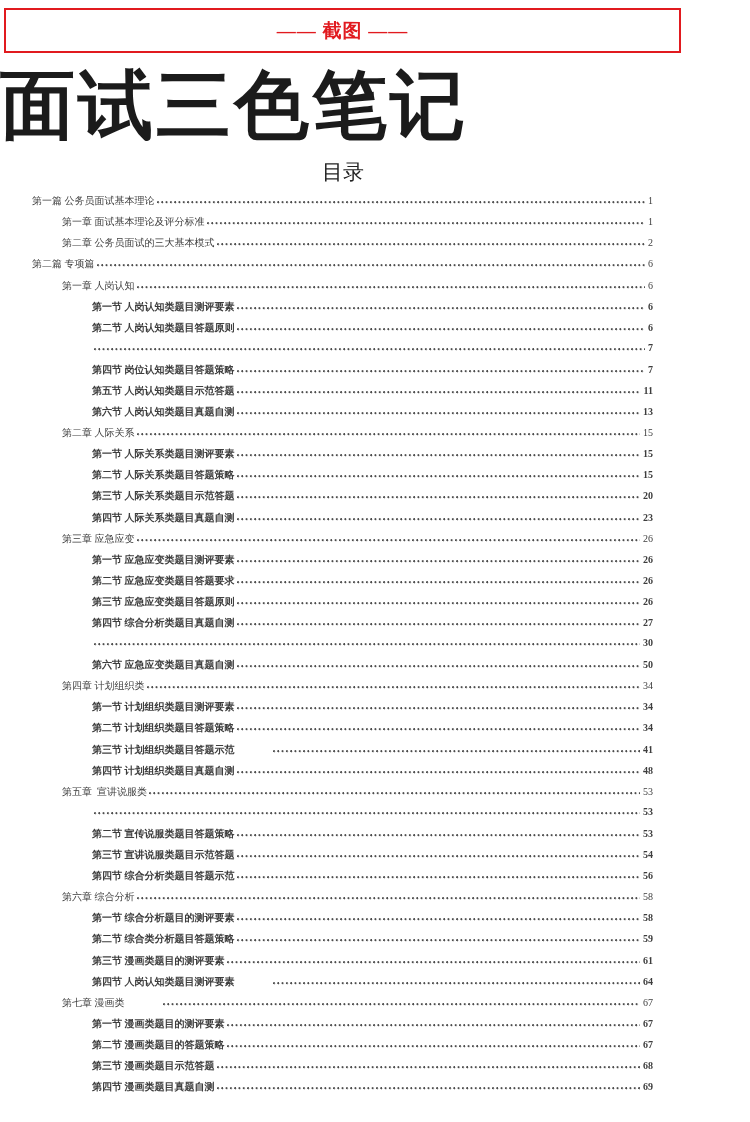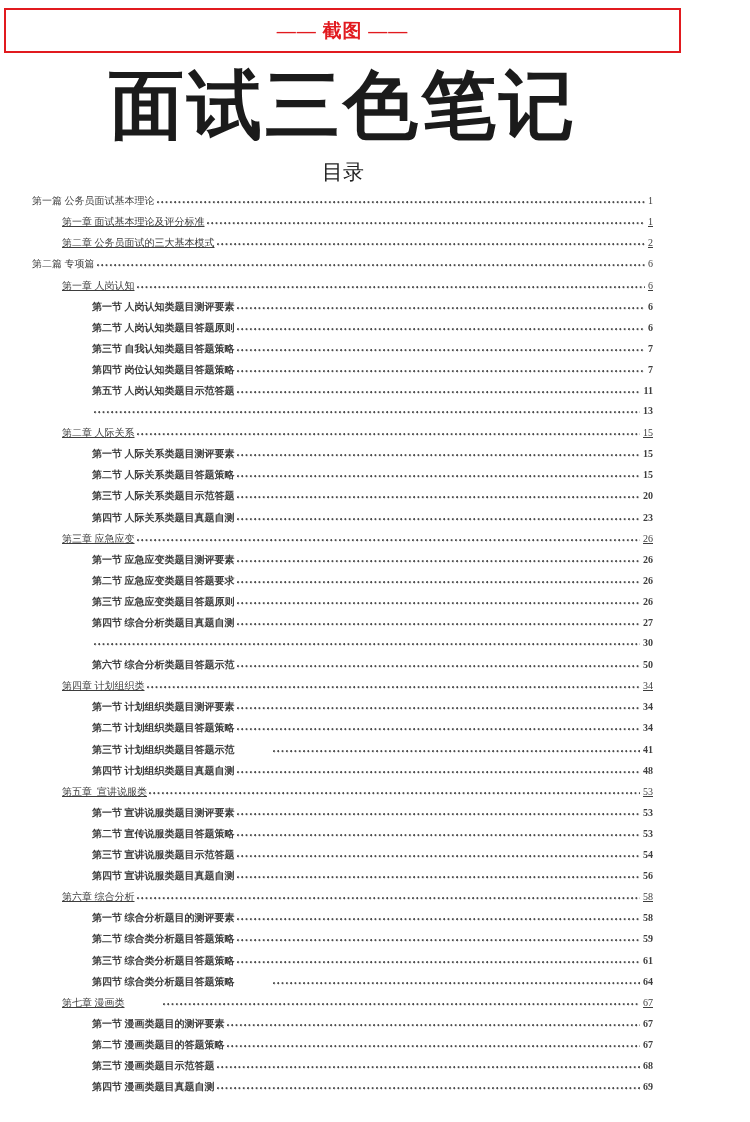--- a/index.html
+++ b/index.html
@@ -21,21 +21,21 @@
   }
   .banner-text {
     color: #e11a1f;
     font-weight: bold;
     font-size: 19px;
     letter-spacing: 1px;
     white-space: pre;
   }
   .title {
     margin: 8px 0 0 0;
-    text-align: center;
+    text-align: left;
     font-size: 75px;
     font-weight: bold;
     letter-spacing: 3px;
     color: #1b1b1b;
     line-height: 1.2;
   }
   .toc-heading {
     margin: 9px 0 0 0;
     text-align: center;
     font-size: 21px;
@@ -47,21 +47,21 @@
     margin: 10px 33px 0 32px;
     font-size: 10px;
     color: #3d3d3d;
   }
   .toc-row {
     display: flex;
     align-items: baseline;
     height: 21.1px;
   }
   .toc-label { white-space: pre; }
-  .level-2 { padding-left: 30px; text-decoration: underline; }
+  .level-2 { padding-left: 30px; }
   .level-3 { padding-left: 60px; font-weight: bold; }
   .leader {
     flex: 1 1 auto;
     height: 4px;
     margin-left: 2px;
     background-image: radial-gradient(circle at 1px 2.4px, #4c4c4c 1px, rgba(0,0,0,0) 1.2px);
     background-size: 4.3px 4px;
     background-repeat: repeat-x;
     background-position: 0 0;
   }
@@ -114,35 +114,35 @@
         <span class="toc-label">第一节 人岗认知类题目测评要素</span>
         <span class="leader"></span>
         <span class="toc-page">6</span>
       </div>
       <div class="toc-row level-3">
         <span class="toc-label">第二节 人岗认知类题目答题原则</span>
         <span class="leader"></span>
         <span class="toc-page">6</span>
       </div>
       <div class="toc-row level-3">
-        <span class="toc-label">第三节 自我认知类题目答题策略</span>
         <span class="leader"></span>
         <span class="toc-page">7</span>
       </div>
       <div class="toc-row level-3">
         <span class="toc-label">第四节 岗位认知类题目答题策略</span>
         <span class="leader"></span>
         <span class="toc-page">7</span>
       </div>
       <div class="toc-row level-3">
         <span class="toc-label">第五节 人岗认知类题目示范答题</span>
         <span class="leader"></span>
         <span class="toc-page">11</span>
       </div>
       <div class="toc-row level-3">
+        <span class="toc-label">第六节 人岗认知类题目真题自测</span>
         <span class="leader"></span>
         <span class="toc-page">13</span>
       </div>
       <div class="toc-row level-2">
         <span class="toc-label">第二章 人际关系</span>
         <span class="leader"></span>
         <span class="toc-page">15</span>
       </div>
       <div class="toc-row level-3">
         <span class="toc-label">第一节 人际关系类题目测评要素</span>
@@ -187,21 +187,21 @@
       <div class="toc-row level-3">
         <span class="toc-label">第四节 综合分析类题目真题自测</span>
         <span class="leader"></span>
         <span class="toc-page">27</span>
       </div>
       <div class="toc-row level-3">
         <span class="leader"></span>
         <span class="toc-page">30</span>
       </div>
       <div class="toc-row level-3">
-        <span class="toc-label">第六节 综合分析类题目答题示范</span>
+        <span class="toc-label">第六节 应急应变类题目真题自测</span>
         <span class="leader"></span>
         <span class="toc-page">50</span>
       </div>
       <div class="toc-row level-2">
         <span class="toc-label">第四章 计划组织类</span>
         <span class="leader"></span>
         <span class="toc-page">34</span>
       </div>
       <div class="toc-row level-3">
         <span class="toc-label">第一节 计划组织类题目测评要素</span>
@@ -222,61 +222,60 @@
         <span class="toc-label">第四节 计划组织类题目真题自测</span>
         <span class="leader"></span>
         <span class="toc-page">48</span>
       </div>
       <div class="toc-row level-2">
         <span class="toc-label">第五章  宣讲说服类</span>
         <span class="leader"></span>
         <span class="toc-page">53</span>
       </div>
       <div class="toc-row level-3">
-        <span class="toc-label">第一节 宣讲说服类题目测评要素</span>
         <span class="leader"></span>
         <span class="toc-page">53</span>
       </div>
       <div class="toc-row level-3">
         <span class="toc-label">第二节 宣传说服类题目答题策略</span>
         <span class="leader"></span>
         <span class="toc-page">53</span>
       </div>
       <div class="toc-row level-3">
         <span class="toc-label">第三节 宣讲说服类题目示范答题</span>
         <span class="leader"></span>
         <span class="toc-page">54</span>
       </div>
       <div class="toc-row level-3">
-        <span class="toc-label">第四节 宣讲说服类题目真题自测</span>
+        <span class="toc-label">第四节 综合分析类题目答题示范</span>
         <span class="leader"></span>
         <span class="toc-page">56</span>
       </div>
       <div class="toc-row level-2">
         <span class="toc-label">第六章 综合分析</span>
         <span class="leader"></span>
         <span class="toc-page">58</span>
       </div>
       <div class="toc-row level-3">
         <span class="toc-label">第一节 综合分析题目的测评要素</span>
         <span class="leader"></span>
         <span class="toc-page">58</span>
       </div>
       <div class="toc-row level-3">
         <span class="toc-label">第二节 综合类分析题目答题策略</span>
         <span class="leader"></span>
         <span class="toc-page">59</span>
       </div>
       <div class="toc-row level-3">
-        <span class="toc-label">第三节 综合类分析题目答题策略</span>
+        <span class="toc-label">第三节 漫画类题目的测评要素</span>
         <span class="leader"></span>
         <span class="toc-page">61</span>
       </div>
       <div class="toc-row level-3 tab">
-        <span class="toc-label">第四节 综合类分析题目答题策略</span>
+        <span class="toc-label">第四节 人岗认知类题目测评要素</span>
         <span class="leader"></span>
         <span class="toc-page">64</span>
       </div>
       <div class="toc-row level-2 tab">
         <span class="toc-label">第七章 漫画类</span>
         <span class="leader"></span>
         <span class="toc-page">67</span>
       </div>
       <div class="toc-row level-3">
         <span class="toc-label">第一节 漫画类题目的测评要素</span>

